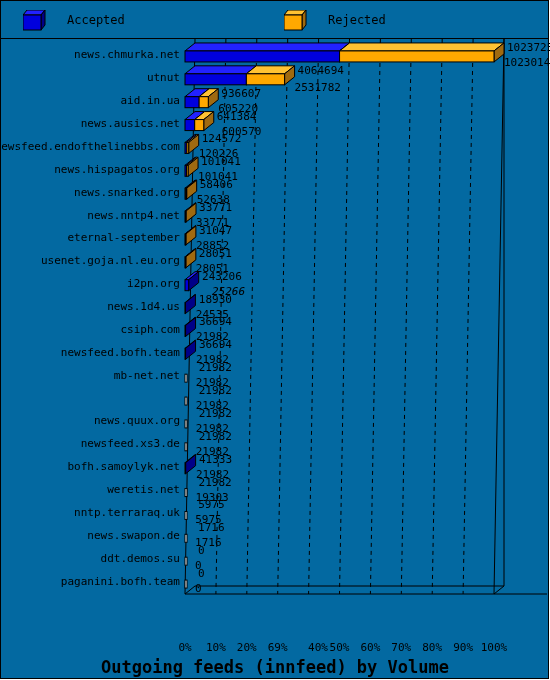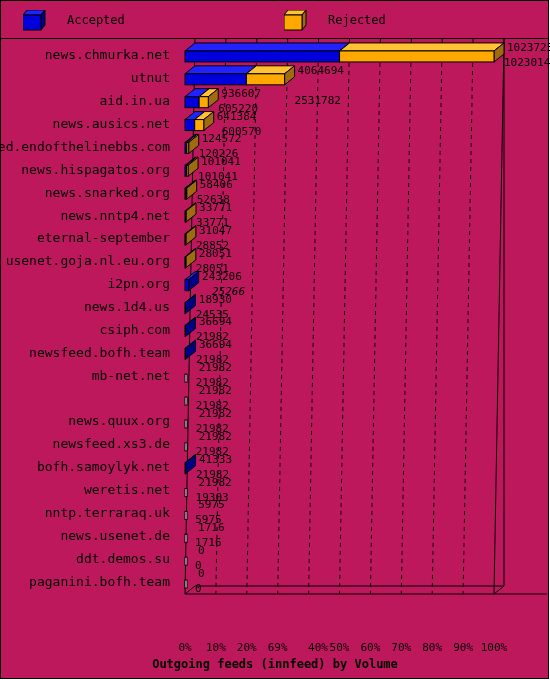--- a/index.html
+++ b/index.html
@@ -3,51 +3,51 @@
 <meta charset="utf-8">
 <style>
   html,body{margin:0;padding:0;}
   body{
     width:550px;height:680px;overflow:hidden;
     background:#ffffff;
     font-family:"DejaVu Sans Mono","Liberation Mono",monospace;
   }
   .chart-frame{
     position:absolute;left:0;top:0;width:549px;height:679px;
-    border:1px solid #000;box-sizing:border-box;background:#be185d;
+    border:1px solid #000;box-sizing:border-box;background:#0369a1;
   }
   
   .legend{
     position:absolute;left:0;top:0;width:548px;height:38px;
     border-bottom:1px solid #000;box-sizing:border-box;
   }
   .legend-entry{position:absolute;top:8px;height:22px;display:flex;align-items:center;}
   .legend-entry.e0{left:22px;}
   .legend-entry.e1{left:283px;}
   .swatch{position:relative;width:22px;height:20px;margin-right:22px;}
   .swatch svg{position:absolute;left:0;top:0;}
   .legend-label{font-size:12px;color:#000;white-space:nowrap;letter-spacing:0px;}
 
   
   .plot{position:absolute;left:0;top:38px;width:548px;height:640px;}
   .ylabels{position:absolute;left:0;top:0;width:182px;height:600px;}
   .ylabel{
-    position:absolute;right:13px;text-align:center;white-space:nowrap;
-    font-size:13px;color:#000;line-height:12px;
+    position:absolute;right:3px;text-align:center;white-space:nowrap;
+    font-size:11px;color:#000;line-height:12px;
   }
   .bars-area{position:absolute;left:182px;top:0;width:366px;height:600px;}
   .bars-svg{position:absolute;left:0;top:0;}
   .valuelabel{
     position:absolute;font-size:11px;color:#000;white-space:nowrap;line-height:11px;
   }
   .xticklabels{position:absolute;left:182px;top:600px;width:366px;height:20px;}
   .xtick{position:absolute;font-size:11px;color:#000;text-align:center;white-space:nowrap;}
   .chart-title{
     position:absolute;left:0;top:618px;width:548px;text-align:center;
-    font-size:12px;font-weight:bold;color:#000;letter-spacing:0px;
+    font-size:17px;font-weight:bold;color:#000;letter-spacing:0px;
   }
 </style>
 </head>
 <body>
 
 <div class="chart-frame">
 
   <div class="legend">
     <div class="legend-entry e0">
       <span class="swatch">
@@ -86,21 +86,21 @@
         <div class="ylabel" style="top: 239.188px;">i2pn.org</div>
         <div class="ylabel" style="top: 262.062px;">news.1d4.us</div>
         <div class="ylabel" style="top: 284.938px;">csiph.com</div>
         <div class="ylabel" style="top: 307.812px;">newsfeed.bofh.team</div>
         <div class="ylabel" style="top: 330.688px;">mb-net.net</div>
         <div class="ylabel" style="top: 376.438px; margin-left: 20px;">news.quux.org</div>
         <div class="ylabel" style="top: 399.312px;">newsfeed.xs3.de</div>
         <div class="ylabel" style="top: 422.188px;">bofh.samoylyk.net</div>
         <div class="ylabel" style="top: 445.062px;">weretis.net</div>
         <div class="ylabel" style="top: 467.938px;">nntp.terraraq.uk</div>
-        <div class="ylabel" style="top: 490.812px;">news.usenet.de</div>
+        <div class="ylabel" style="top: 490.812px;">news.swapon.de</div>
         <div class="ylabel" style="top: 513.688px;">ddt.demos.su</div>
         <div class="ylabel" style="top: 536.562px;">paganini.bofh.team</div>
       </div>
     <div class="bars-area">
       <svg class="bars-svg" id="bars-svg" width="366" height="605">
           <line x1="12" y1="0" x2="2" y2="555" stroke="#000000" stroke-width="1" stroke-dasharray=""></line>
           <line x1="42.900000000000006" y1="0" x2="32.900000000000006" y2="555" stroke="#000000" stroke-width="1" stroke-dasharray="4,4"></line>
           <line x1="73.80000000000001" y1="0" x2="63.800000000000004" y2="555" stroke="#000000" stroke-width="1" stroke-dasharray="4,4"></line>
           <line x1="104.7" y1="0" x2="94.7" y2="555" stroke="#000000" stroke-width="1" stroke-dasharray="4,4"></line>
           <line x1="135.60000000000002" y1="0" x2="125.60000000000001" y2="555" stroke="#000000" stroke-width="1" stroke-dasharray="4,4"></line>
@@ -243,21 +243,21 @@
             <rect x="2" y="518.1875" width="2" height="8" fill="#fff" stroke="#000"></rect>
           </g>
           <g>
             <rect x="2" y="541.0625" width="2" height="8" fill="#fff" stroke="#000"></rect>
           </g>
         </svg>
       <div id="valuelabels">
           <div class="valuelabel" style="left: 324px; top: 2.9375px;">10237250</div>
           <div class="valuelabel" style="left: 321px; top: 17.9375px;">10230148</div>
           <div class="valuelabel" style="left: 114.588px; top: 25.8125px;">4064694</div>
-          <div class="valuelabel" style="left: 111.588px; top: 56px;">2531782</div>
+          <div class="valuelabel" style="left: 111.588px; top: 43px;">2531782</div>
           <div class="valuelabel" style="left: 38.2772px; top: 48.6875px;">936607</div>
           <div class="valuelabel" style="left: 35.2772px; top: 63.6875px;">605220</div>
           <div class="valuelabel" style="left: 33.75px; top: 71.5625px;">641384</div>
           <div class="valuelabel" style="left: 30.75px; top: 86.5625px; padding-left: 8px;">600570</div>
           <div class="valuelabel" style="left: 18.6958px; top: 94.4375px;">124572</div>
           <div class="valuelabel" style="left: 15.6958px; top: 109.438px;">120226</div>
           <div class="valuelabel" style="left: 18.0509px; top: 117.312px;">101041</div>
           <div class="valuelabel" style="left: 15.0509px; top: 132.312px;">101041</div>
           <div class="valuelabel" style="left: 16.6765px; top: 140.188px;">58406</div>
           <div class="valuelabel" style="left: 13.6765px; top: 155.188px;">52638</div>

